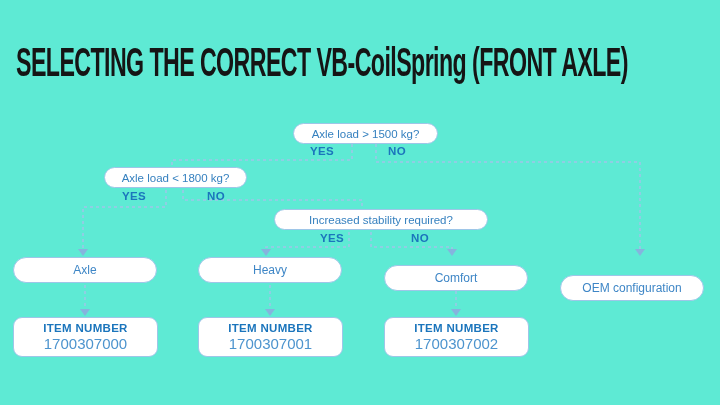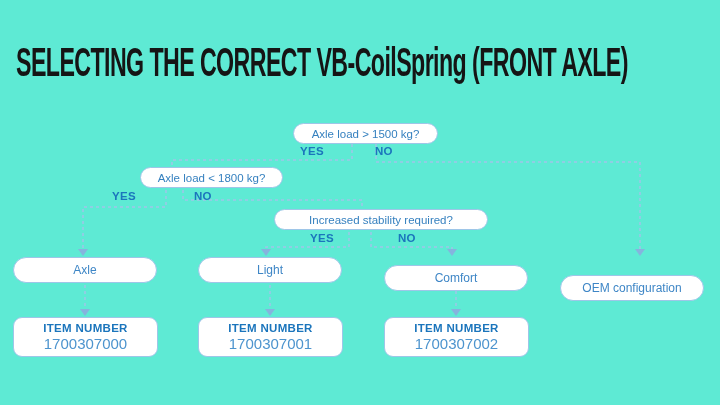--- a/index.html
+++ b/index.html
@@ -19,25 +19,25 @@
   }
   
   .pill{
     position:absolute;height:21px;
     border:1.5px solid #9EC6E8;border-radius:12px;
     display:flex;align-items:center;justify-content:center;
     font-size:11.5px;color:#3580BF;background:#ffffff;
     box-sizing:border-box;white-space:nowrap;
   }
   #q1{left:293px;top:123px;width:145px;text-align:center;}
-  #q2{left:104px;top:167px;width:143px;margin-left:36px;}
+  #q2{left:104px;top:167px;width:143px;}
   #q3{left:274px;top:209px;width:214px;justify-content:center;}
   
   .yn{
-    position:absolute;width:44px;text-align:left;
+    position:absolute;width:44px;text-align:center;
     font-size:11.5px;font-weight:bold;color:#1B75BC;
     letter-spacing:0.3px;
   }
   
   .result{
     position:absolute;top:257px;width:144px;height:26px;
     border:1.5px solid #9EC6E8;border-radius:13px;
     display:flex;align-items:center;justify-content:center;
     font-size:12px;color:#3E86C6;background:#ffffff;
     box-sizing:border-box;
@@ -108,21 +108,21 @@
   <div class="pill" id="q3">
     <span>Increased stability required?</span>
   </div>
   <div class="yn" style="left:310px;top:232px;">YES</div>
   <div class="yn" style="left:398px;top:232px;">NO</div>
 
   <div class="result" style="left:13px;">
     <span>Axle</span>
   </div>
   <div class="result" style="left:198px;">
-    <span>Light</span>
+    <span>Heavy</span>
   </div>
   <div class="result" style="left:384px;margin-top:8px;">
     <span>Comfort</span>
   </div>
   <div class="result" style="left:560px;margin-top:18px;">
     <span>OEM configuration</span>
   </div>
 
   <div class="itembox" style="left:13px;">
     <span class="ilabel">ITEM NUMBER</span>

